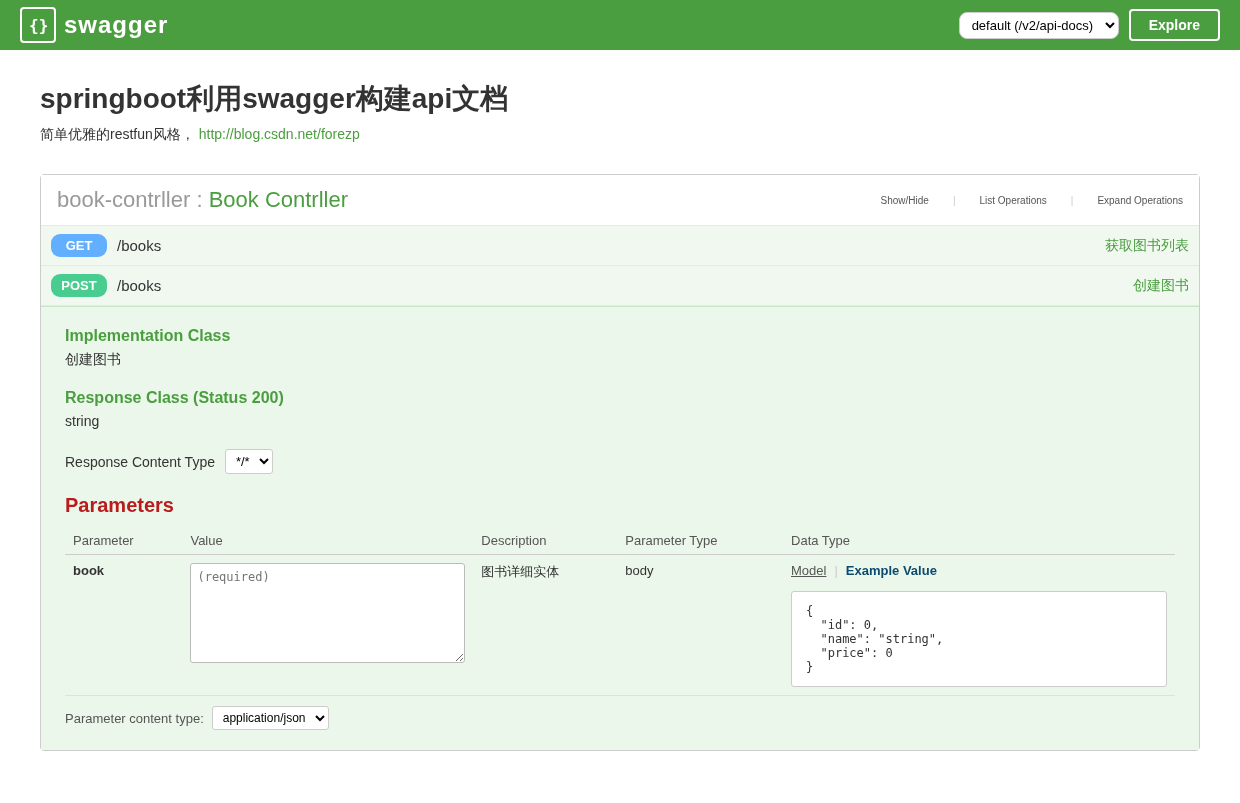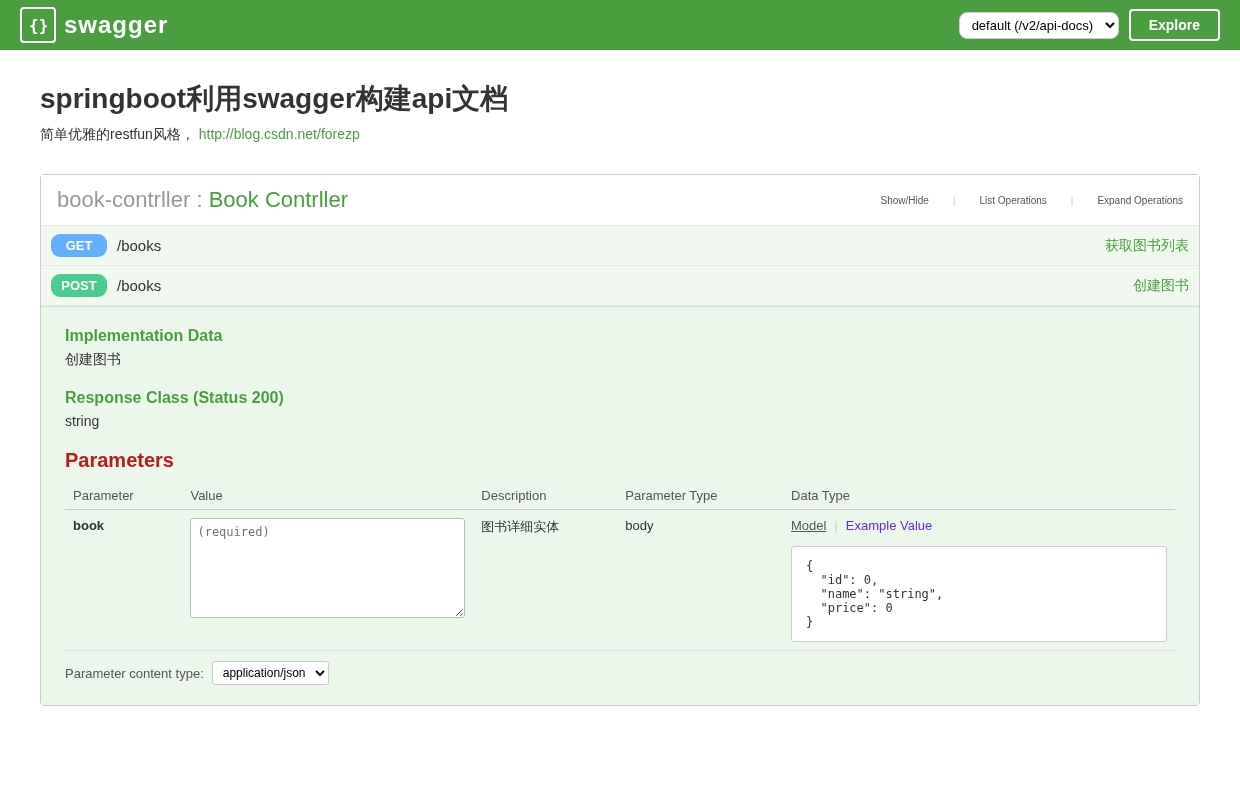--- a/index.html
+++ b/index.html
@@ -243,22 +243,22 @@
       margin-bottom: 13px;
       align-items: center;
     }
     .model-tab {
       color: #555;
       font-size: 13px;
       cursor: pointer;
       text-decoration: underline;
     }
     .model-tab.active {
-      color: #6d28d9;
-      font-weight: normal;
+      color: #0c4a6e;
+      font-weight: bold;
       text-decoration: none;
     }
     .model-tab-sep {
       color: #ccc;
     }
     .json-block {
       background: #fff;
       border: 1px solid #ccc;
       border-radius: 3px;
       padding: 12px 14px;
@@ -338,26 +338,32 @@
     </div>
 
     <div class="endpoint-row">
       <span class="method-badge method-post">POST</span>
       <span class="endpoint-path">/books</span>
       <span class="endpoint-desc-right">创建图书</span>
     </div>
 
     <div class="post-expanded">
 
-      <div class="section-title">Implementation Data</div>
+      <div class="section-title">Implementation Class</div>
       <div class="section-content">创建图书</div>
 
       <div class="section-title">Response Class (Status 200)</div>
       <div class="section-content">string</div>
 
+      <div class="response-content-type-row">
+        <span class="response-content-type-label">Response Content Type</span>
+        <select class="content-type-select">
+          <option>*/*</option>
+        </select>
+      </div>
 
       <div class="params-title">Parameters</div>
       <table class="params-table">
         <thead>
           <tr>
             <th>Parameter</th>
             <th>Value</th>
             <th>Description</th>
             <th>Parameter Type</th>
             <th>Data Type</th>

